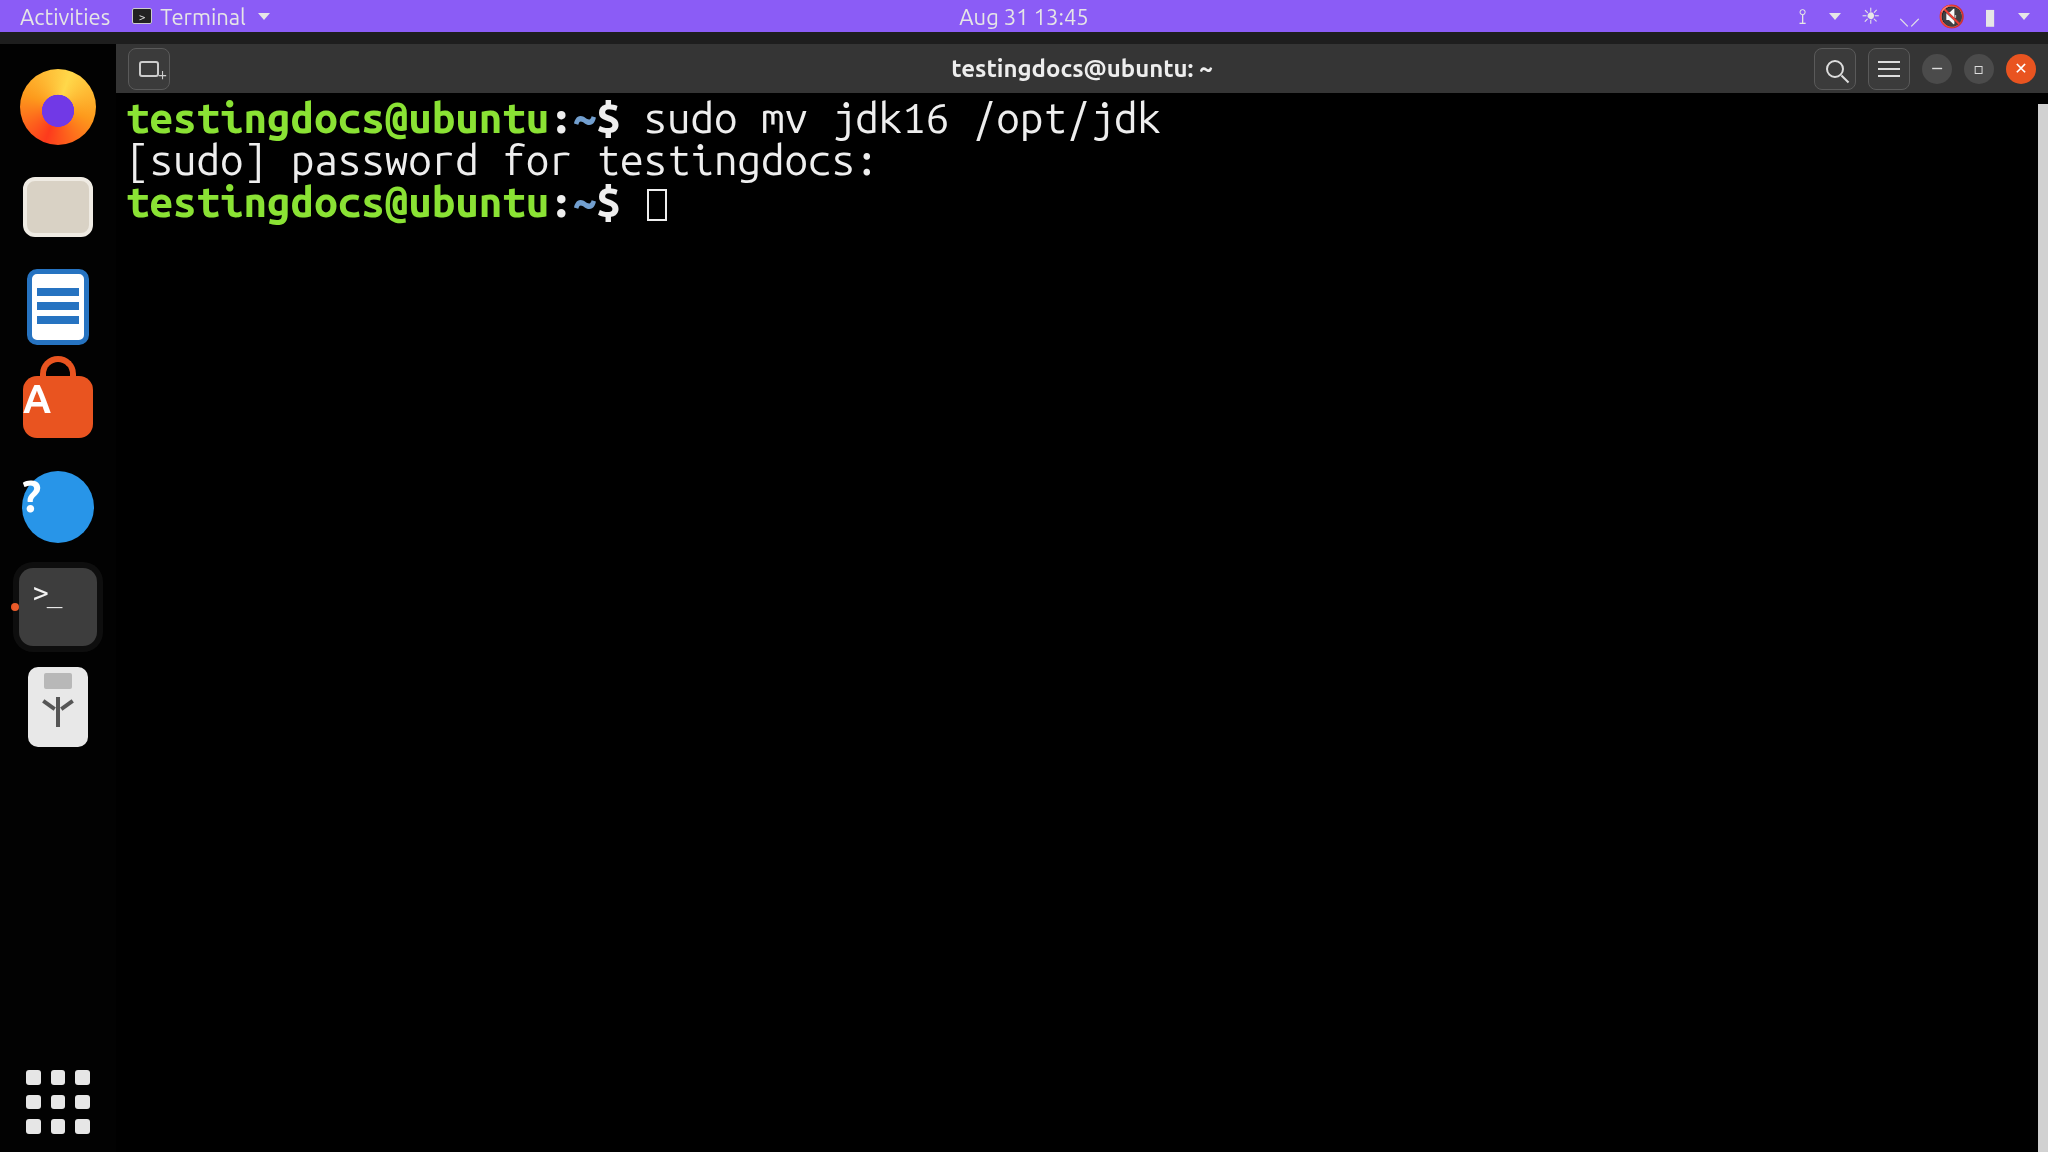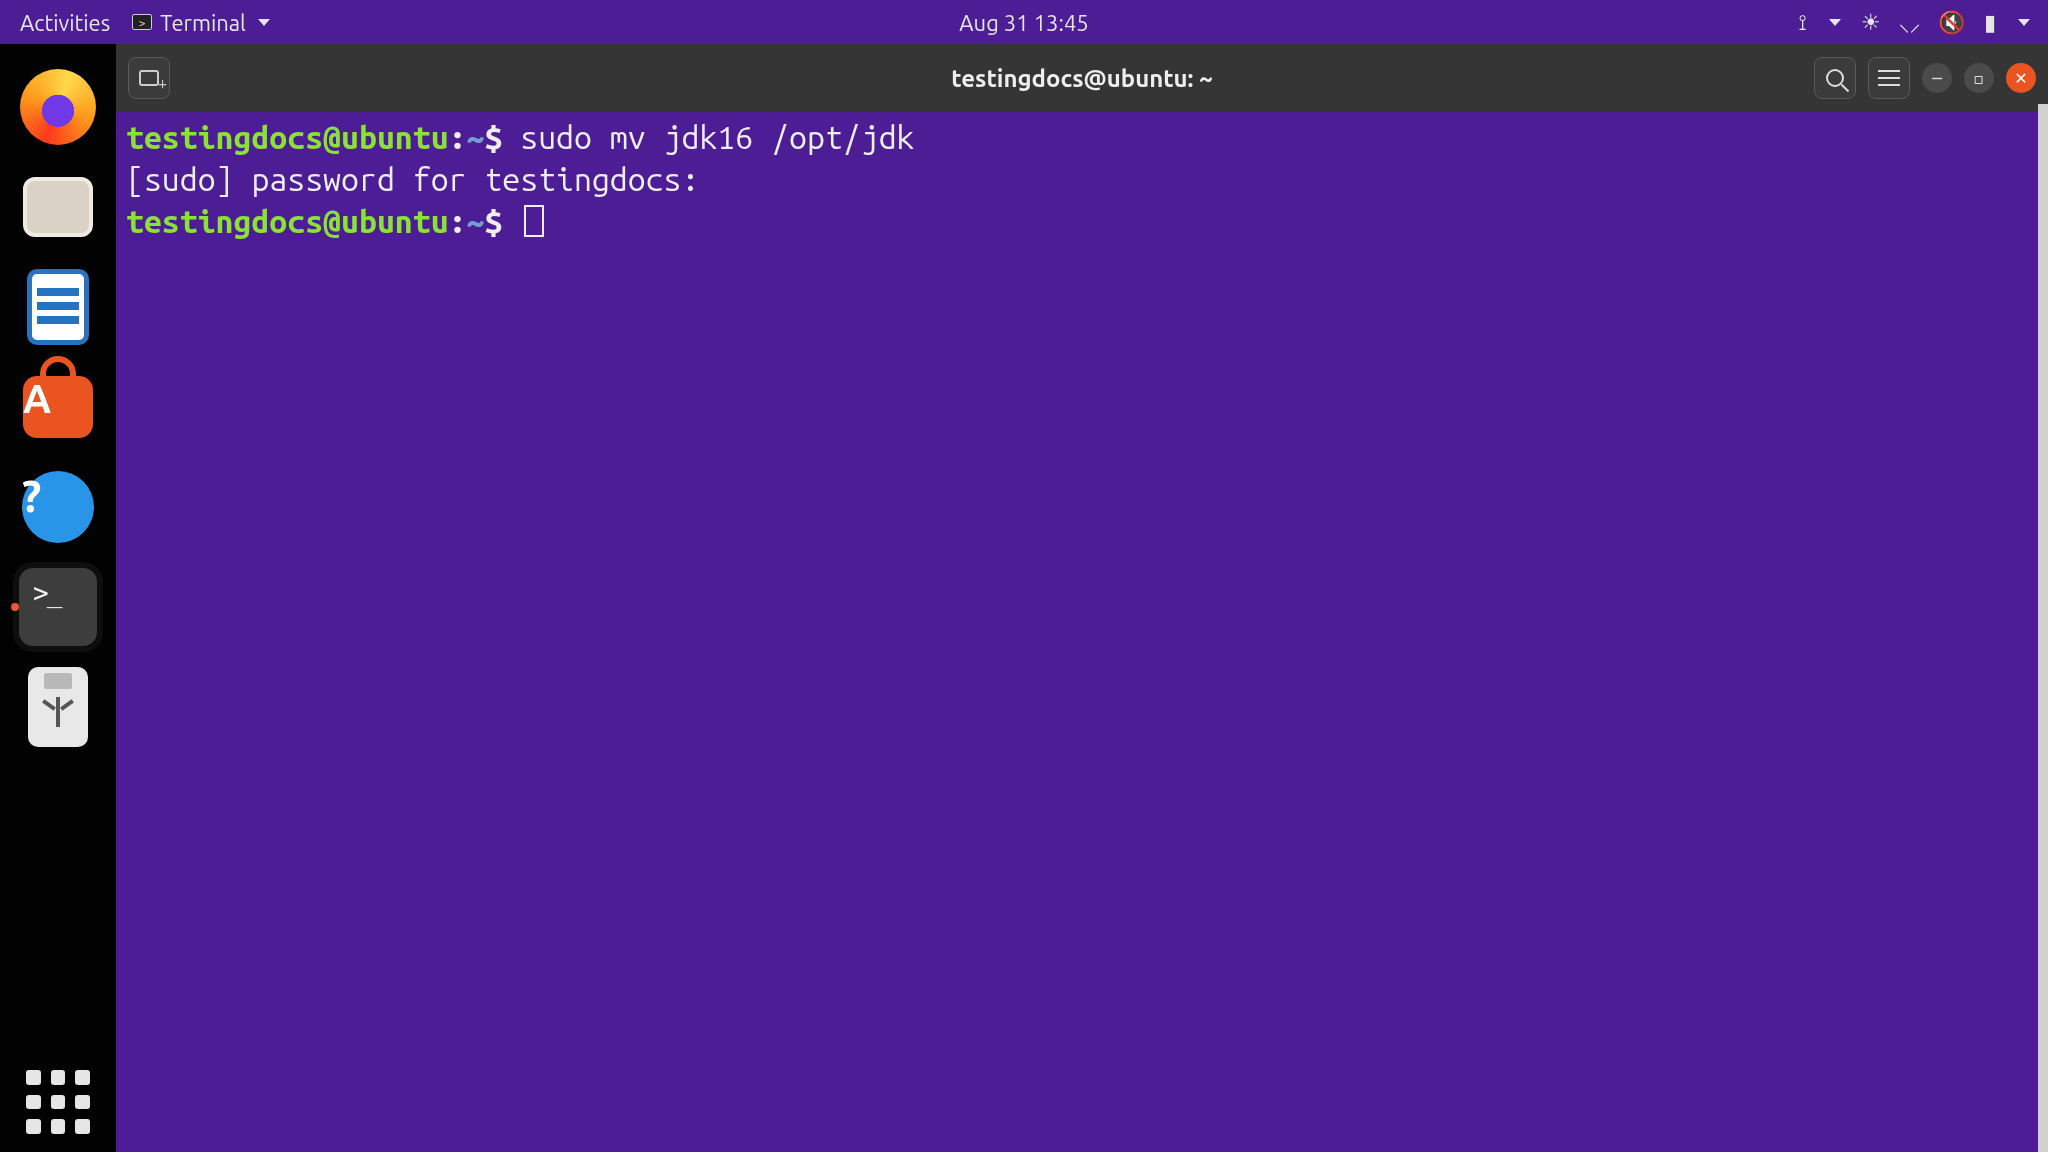--- a/index.html
+++ b/index.html
@@ -1,21 +1,21 @@
 <!DOCTYPE html>
 <html><head>
 <meta charset="utf-8">
 <style>
   * { box-sizing: border-box; margin: 0; padding: 0; }
   html, body { width: 2048px; height: 1152px; font-family: "Ubuntu", "DejaVu Sans", sans-serif; overflow: hidden; background: #1e1e1e; }
 
   
   .top-panel {
-    position: absolute; top: 0; left: 0; right: 0; height: 44px;
-    background: #4c1d95; color: #e6e6e6; display: flex; align-items: center;
+    position: absolute; top: 0; left: 0; right: 0; height: 32px;
+    background: #8b5cf6; color: #e6e6e6; display: flex; align-items: center;
     font-size: 22px; z-index: 20;
   }
   .top-panel .left   { display:flex; align-items:center; gap:10px; padding-left:14px;}
   .top-panel .center { position:absolute; left:50%; transform:translateX(-50%);}
   .top-panel .right  { margin-left:auto; display:flex; align-items:center; gap:20px; padding-right:18px;}
   .activities { padding:4px 6px; border-radius:4px;}
   .app-menu   { display:flex; align-items:center; gap:8px; padding:2px 6px;}
   .app-menu .tiny-term {
     width:20px; height:16px; border:1px solid #ccc; border-radius:2px; background:#222;
     display:flex; align-items:center; justify-content:center; font-size:12px;
@@ -53,42 +53,42 @@
   .apps-grid{ width:64px; height:64px; display:grid; grid-template-columns:repeat(3,1fr); grid-template-rows:repeat(3,1fr); gap:10px; margin-bottom:18px;}
   .apps-grid span{background:#e6e6e6; border-radius:3px;}
 
   
   .window {
     position:absolute; top:44px; left:116px; right:0; bottom:0;
     background:#2c001e; display:flex; flex-direction:column; z-index:5;
   }
   .window::after{content:""; position:absolute; top:60px; bottom:0; right:0; width:10px; background:#d1d1d1;}
   .titlebar {
-    height:68px; background:#353535; display:flex; align-items:center;
+    height:49px; background:#353535; display:flex; align-items:center;
     padding:0 12px; color:#eee; font-size:24px;
   }
   .titlebar .new-tab{
     width:42px;height:42px;border:1px solid #5a5a5a;border-radius:8px;background:#3b3b3b;
     display:flex;align-items:center;justify-content:center;
   }
   .titlebar .title{ position:absolute; left:50%; transform:translateX(-50%); font-weight:600;}
   .titlebar .right-controls{ margin-left:auto; display:flex; align-items:center; gap:12px;}
   .tb-btn{ width:42px;height:42px;border:1px solid #5a5a5a;border-radius:8px;background:#3b3b3b;display:flex;align-items:center;justify-content:center;}
   .win-btn{ width:30px;height:30px;border-radius:50%;background:#4b4b4b;display:flex;align-items:center;justify-content:center;color:#ddd;font-size:16px;}
   .win-btn.close{ background:#E95420; color:#fff;}
   .hamburger{ width:22px;height:2px;background:#ddd; box-shadow:0 -7px 0 #ddd, 0 7px 0 #ddd;}
   .search-glass{width:18px;height:18px;border:2px solid #ddd;border-radius:50%;position:relative;}
   .search-glass::after{content:"";position:absolute;width:10px;height:2px;background:#ddd;right:-8px;bottom:-4px;transform:rotate(45deg);}
   .new-tab-inner{width:20px;height:16px;border:2px solid #ccc;border-radius:3px;position:relative;}
   .new-tab-inner::after{content:"+";position:absolute;right:-10px;bottom:-8px;font-size:16px;color:#ccc;}
 
   
   .term-body{
-    flex:1; background:#4c1d95; padding:4px 10px 10px 10px;
-    font-family:"Ubuntu Mono","DejaVu Sans Mono",monospace; font-size:32px; line-height:42px;
+    flex:1; background:#000000; padding:4px 10px 10px 10px;
+    font-family:"Ubuntu Mono","DejaVu Sans Mono",monospace; font-size:42px; line-height:42px;
     color:#eeeeee; white-space:pre;
   }
   .pr-user{ color:#8ae234; font-weight:700;}
   .pr-colon{ color:#eeeeee; font-weight:700;}
   .pr-path{ color:#729fcf; font-weight:700;}
   .cmd{ color:#eeeeee;}
   .cursor{
     display:inline-block; width:20px; height:32px; border:2px solid #eeeeee; vertical-align:-4px; margin-left:4px;
   }
 </style>

